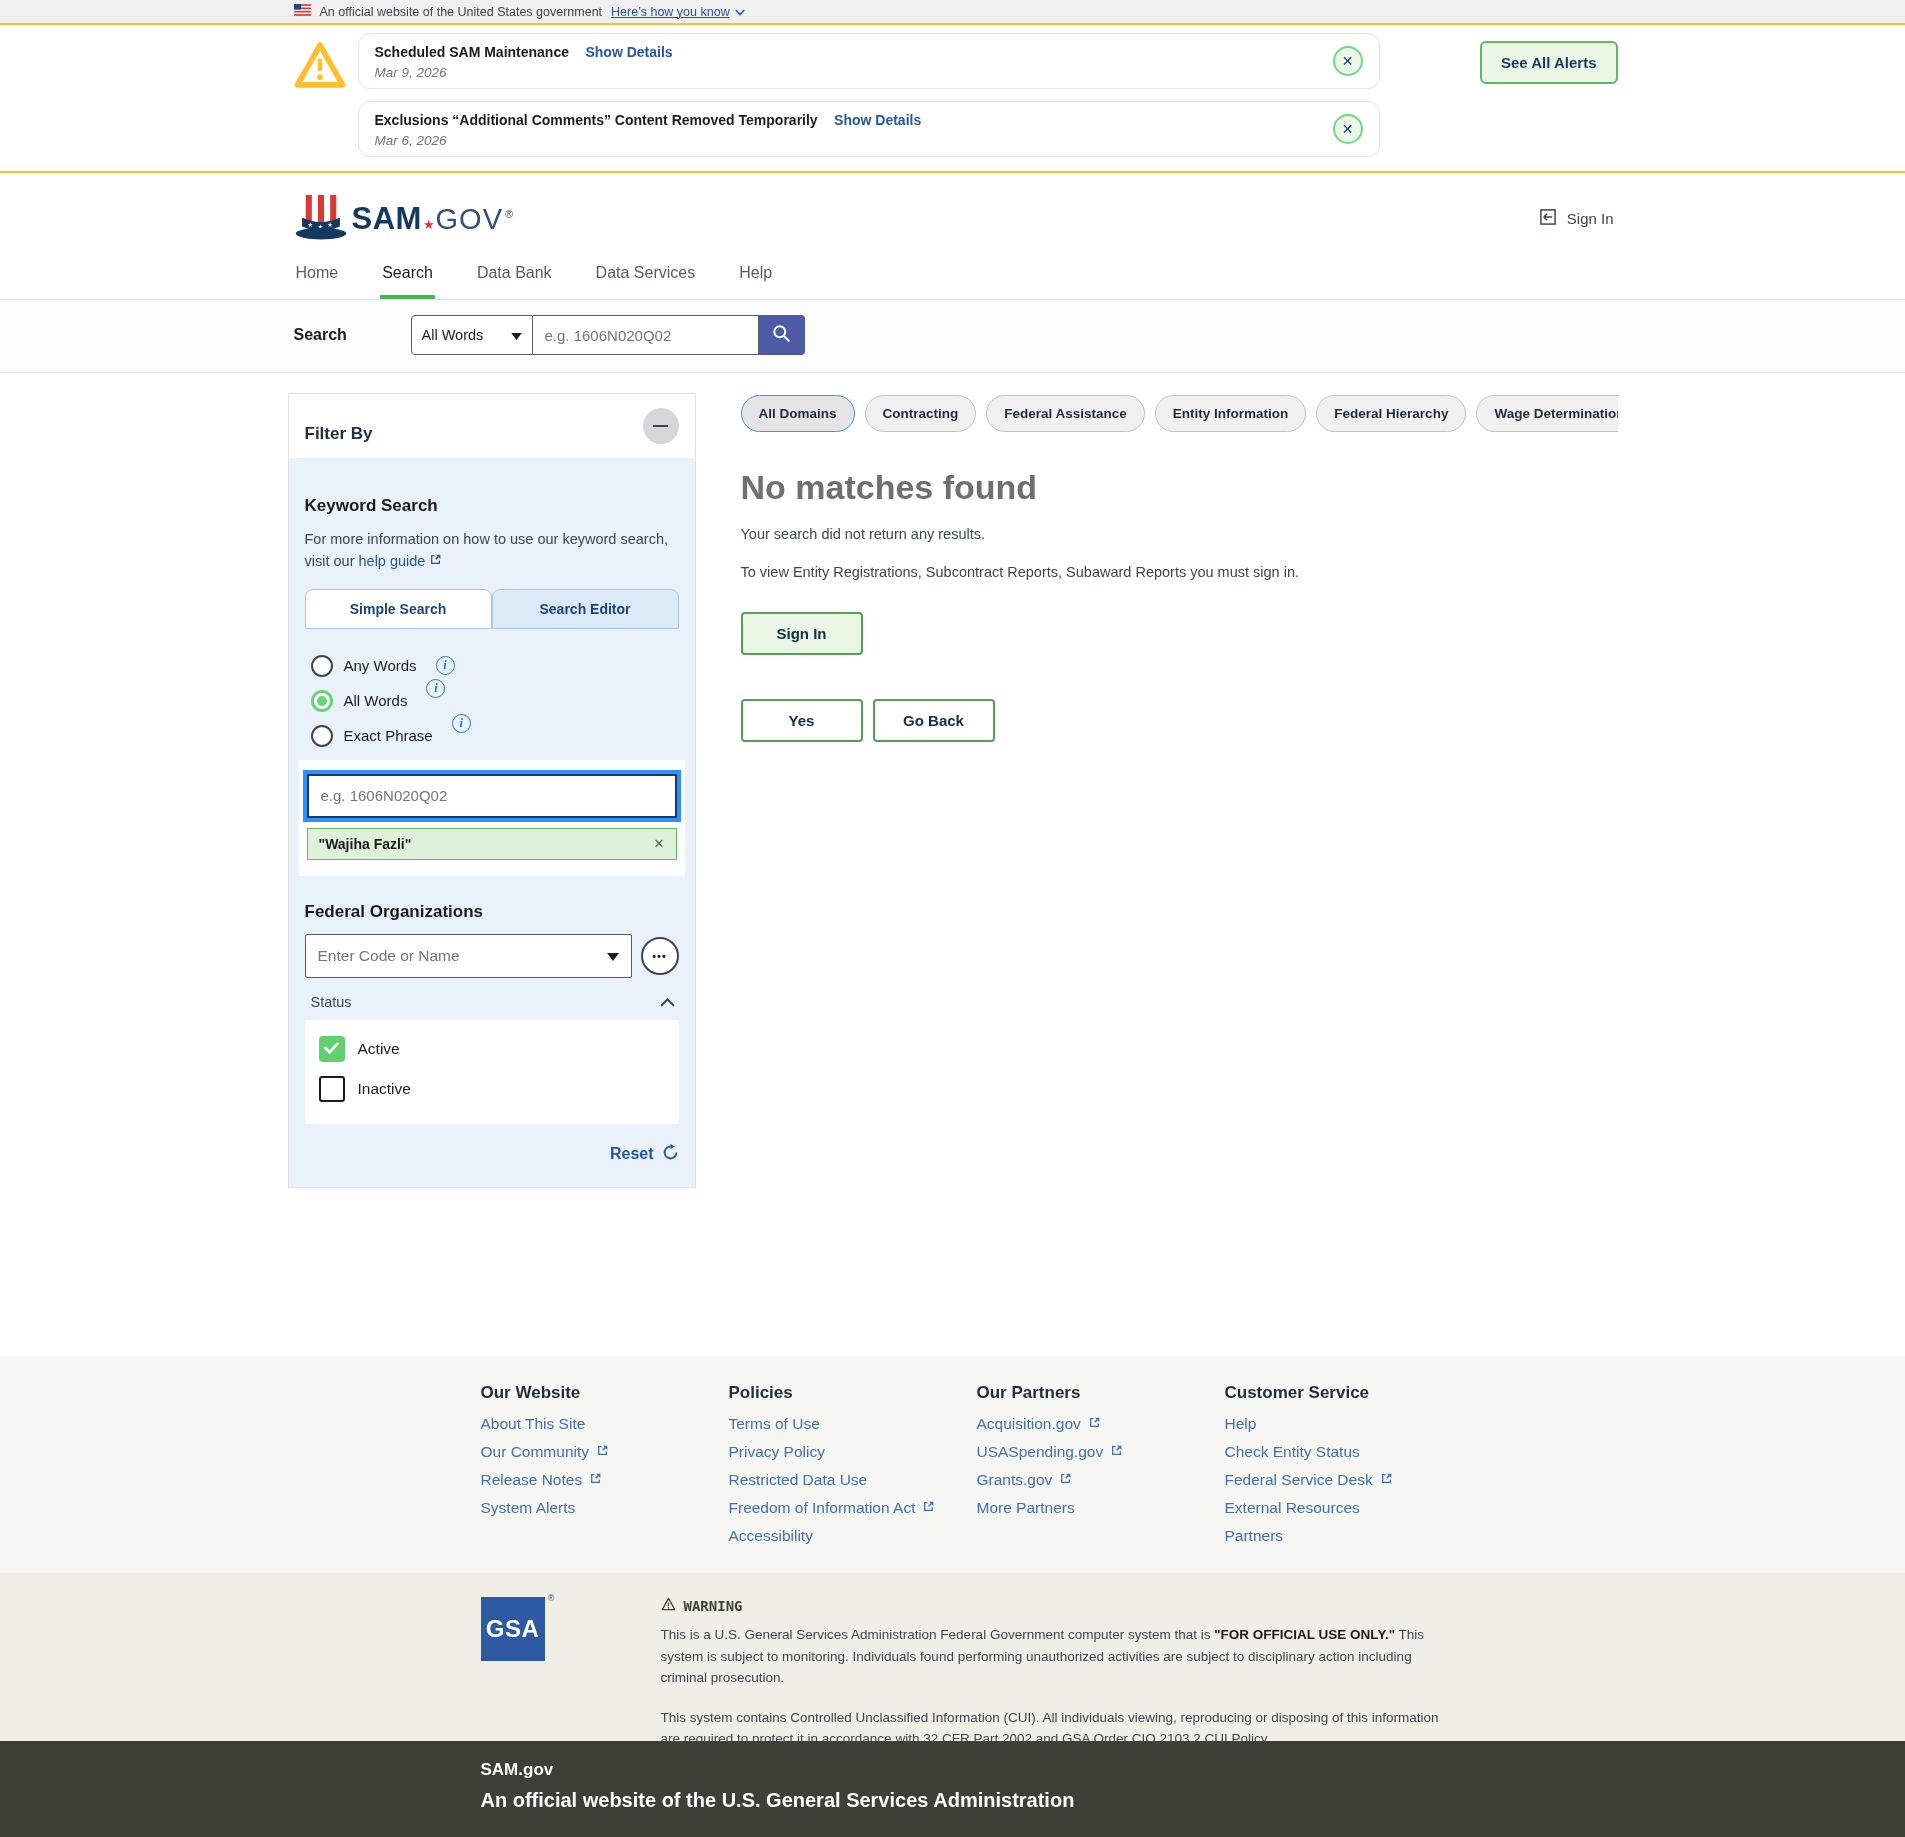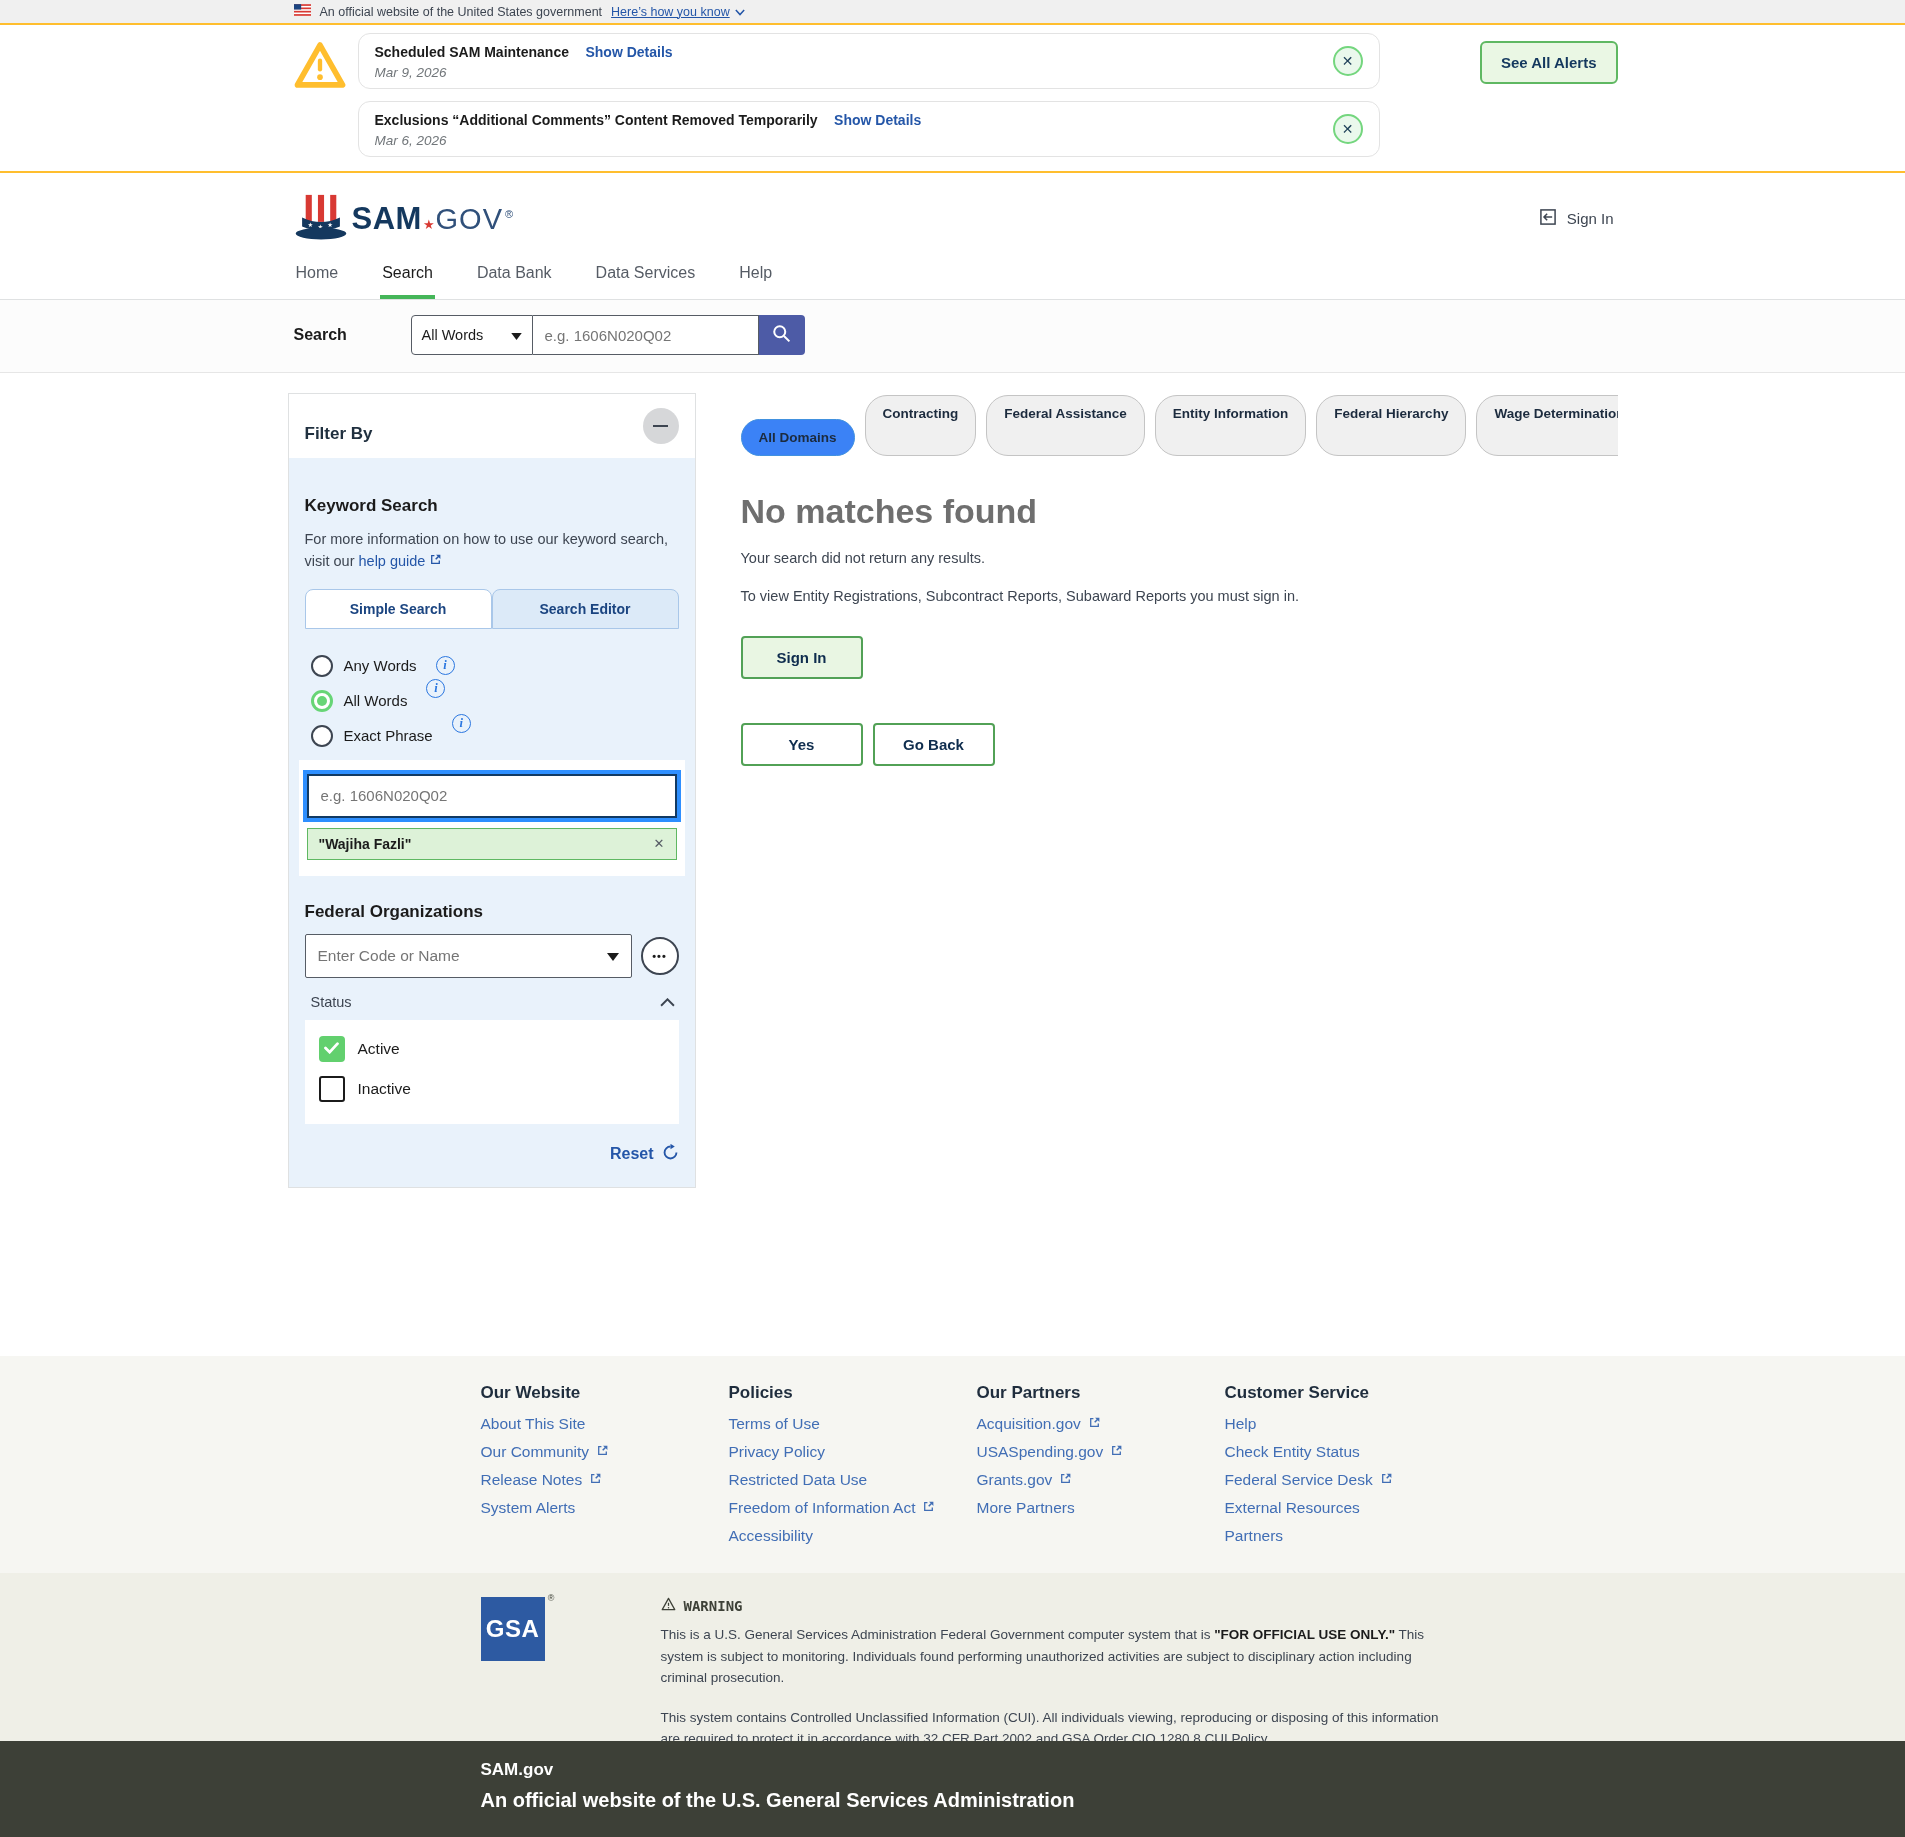--- a/index.html
+++ b/index.html
@@ -88,21 +88,21 @@
   .check-row { display:flex; align-items:center; gap:13px; margin-bottom:14px; font-size:15.5px; cursor:pointer; }
   .checkbox { width:26px; height:26px; border-radius:4px; flex:0 0 26px; }
   .checkbox.checked { background:#62d06e; display:flex; align-items:center; justify-content:center; }
   .checkbox.empty { background:#fff; border:2px solid #1b1b1b; border-radius:3px; }
   .reset-row { display:flex; justify-content:flex-end; align-items:center; gap:8px; margin-top:20px; color:#2456a8; font-weight:bold; font-size:16px; cursor:pointer; }
 
   
   .results { flex:1; padding-top:2px; }
   .chips { display:flex; gap:10px; margin-bottom:36px; }
   .chip { padding:10px 17px; border-radius:22px; font-weight:bold; font-size:13.5px; color:#1c2b3e; background:#f0f0f0; border:1px solid #c4c4c4; cursor:pointer; white-space:nowrap; }
-  .chip.active { background:#3b82f6; border-color:#4191df;margin-top:24px; }
+  .chip.active { background:#e5e5e5; border-color:#4191df; }
   .nm-heading { font-size:34px; font-weight:bold; color:#6f6f6f; margin:26px 0 16px; }
   .nm-p { font-size:14.5px; color:#3d4551; margin-bottom:16px; max-width:680px; line-height:1.55; }
   .btn-green-light { display:inline-block; margin:12px 0 44px; width:122px; padding:11px 0; text-align:center; background:#e9f6e3; border:2px solid #52a156; border-radius:4px; font-weight:bold; font-size:15px; color:#0f2d4e; cursor:pointer; }
   .question { font-size:14.5px; color:#3d4551; margin-bottom:24px; }
   .btn-row { display:flex; gap:10px; }
   .btn-outline { width:122px; padding:11px 0; text-align:center; background:#fff; border:2px solid #52a156; border-radius:4px; font-weight:bold; font-size:15px; color:#0f2d4e; cursor:pointer; }
 
   
   .footer-links { background:#f6f6f2; height:217px; overflow:hidden; }
   .footer-cols { display:flex; margin-left:193px; padding-top:27px; }
@@ -471,21 +471,21 @@
     <div class="warn-block">
       <div class="warn-title">
         <span><svg width="15" height="14" viewBox="0 0 24 22">
               <path d="M12 2 L22 20 H2 Z" fill="none" stroke="#3d4037" stroke-width="2" stroke-linejoin="round"></path>
               <line x1="12" y1="9" x2="12" y2="14" stroke="#3d4037" stroke-width="2"></line>
               <circle cx="12" cy="16.8" r="1.2" fill="#3d4037"></circle>
             </svg></span>
         <span>WARNING</span>
       </div>
       <div class="warn-p"><span>This is a U.S. General Services Administration Federal Government computer system that is </span><b>"FOR OFFICIAL USE ONLY."</b><span> This system is subject to monitoring. Individuals found performing unauthorized activities are subject to disciplinary action including criminal prosecution.</span></div>
-      <div class="warn-p">This system contains Controlled Unclassified Information (CUI). All individuals viewing, reproducing or disposing of this information are required to protect it in accordance with 32 CFR Part 2002 and GSA Order CIO 1280.8 CUI Policy.</div>
+      <div class="warn-p">This system contains Controlled Unclassified Information (CUI). All individuals viewing, reproducing or disposing of this information are required to protect it in accordance with 32 CFR Part 2002 and GSA Order CIO 2103.2 CUI Policy.</div>
     </div>
   </div>
 </div>
 
 <div class="footer-dark">
   <div class="container">
     <div class="inner">
       <div class="dark-site">SAM.gov</div>
       <div class="dark-tagline">An official website of the U.S. General Services Administration</div>
     </div>

